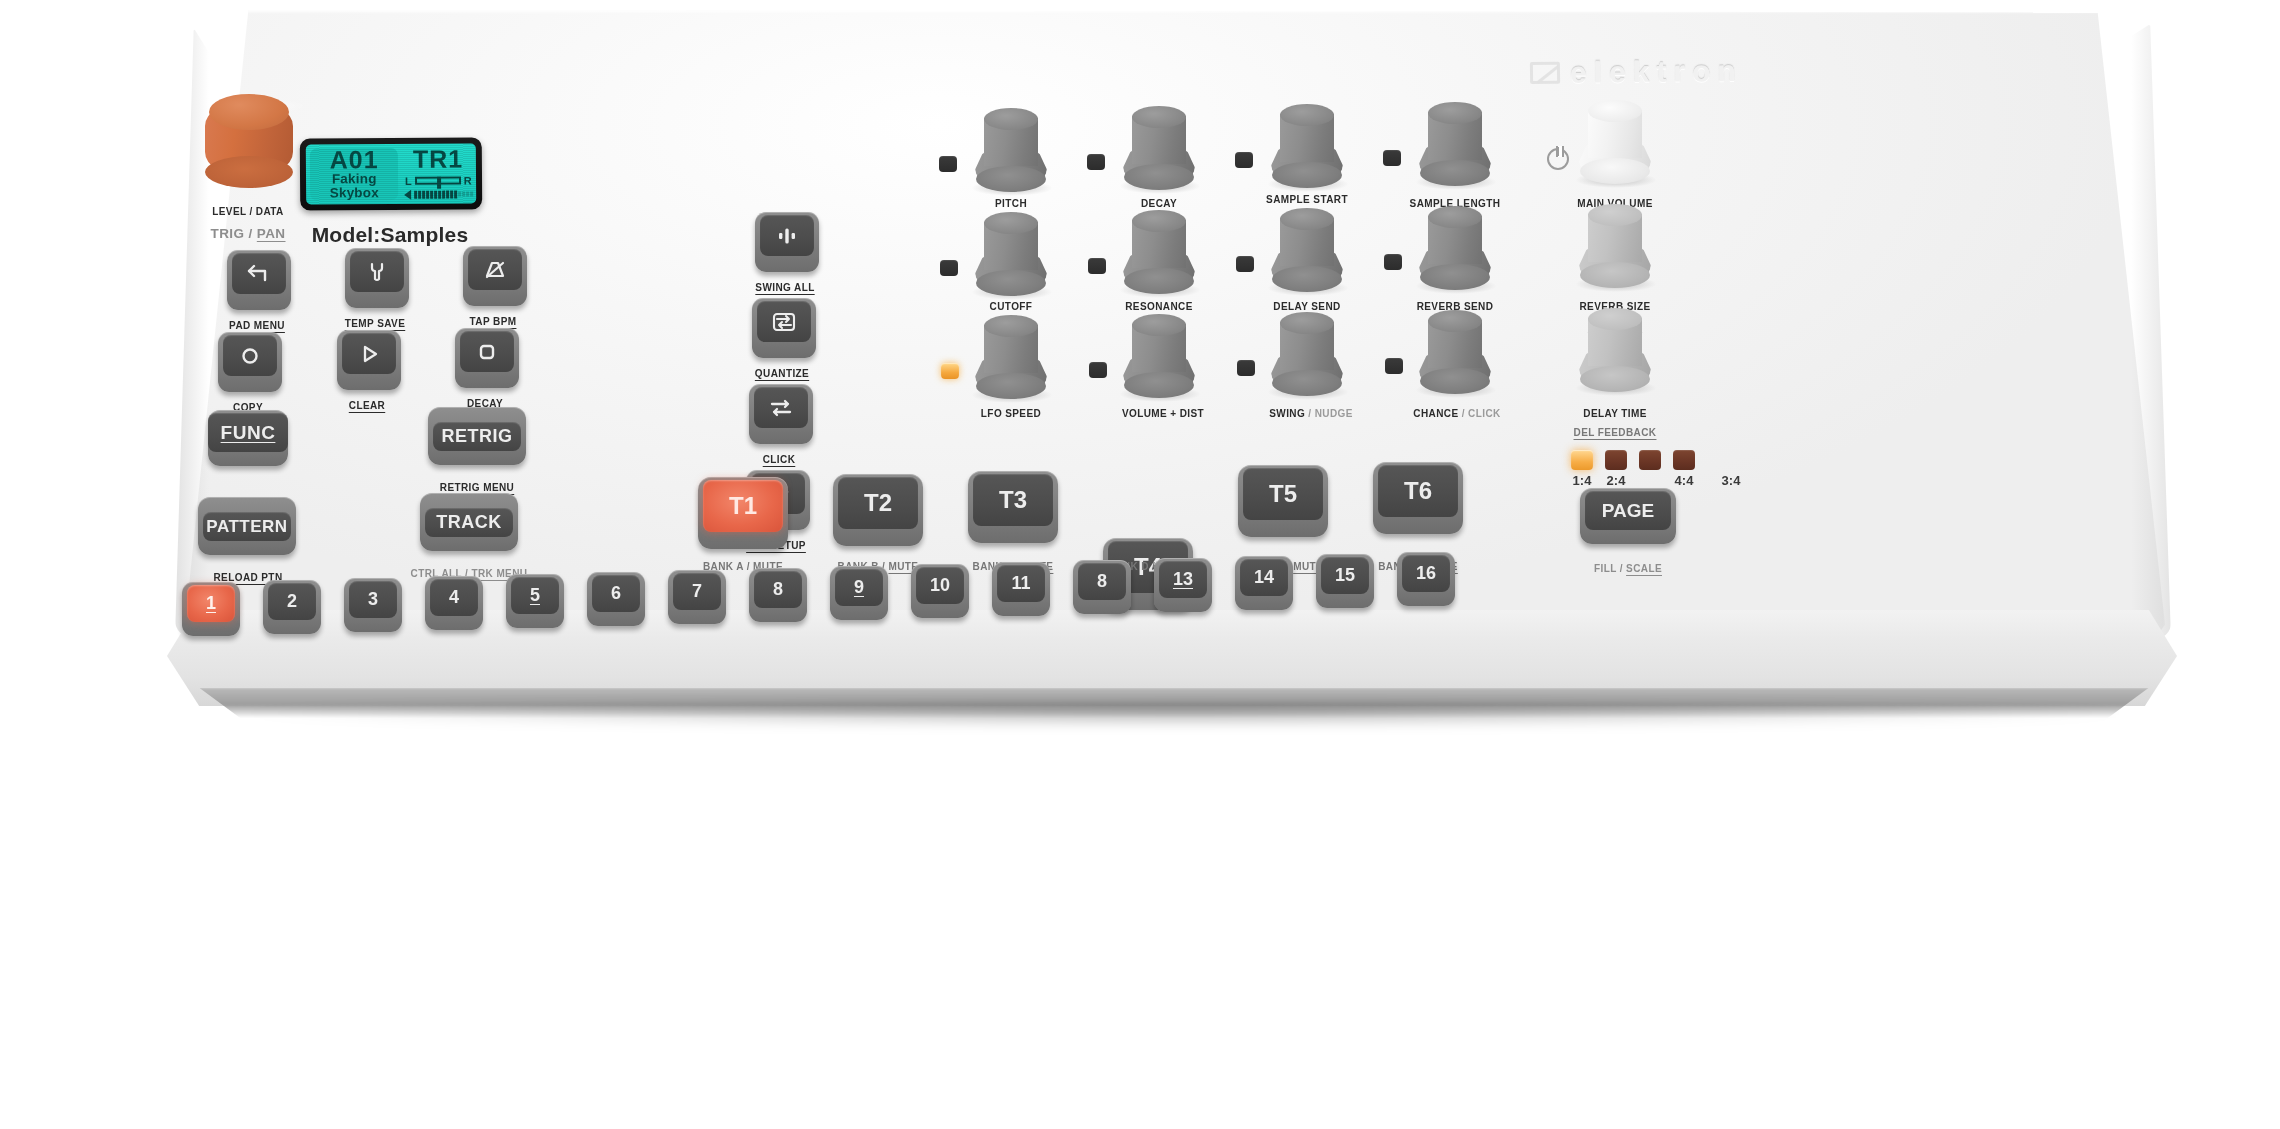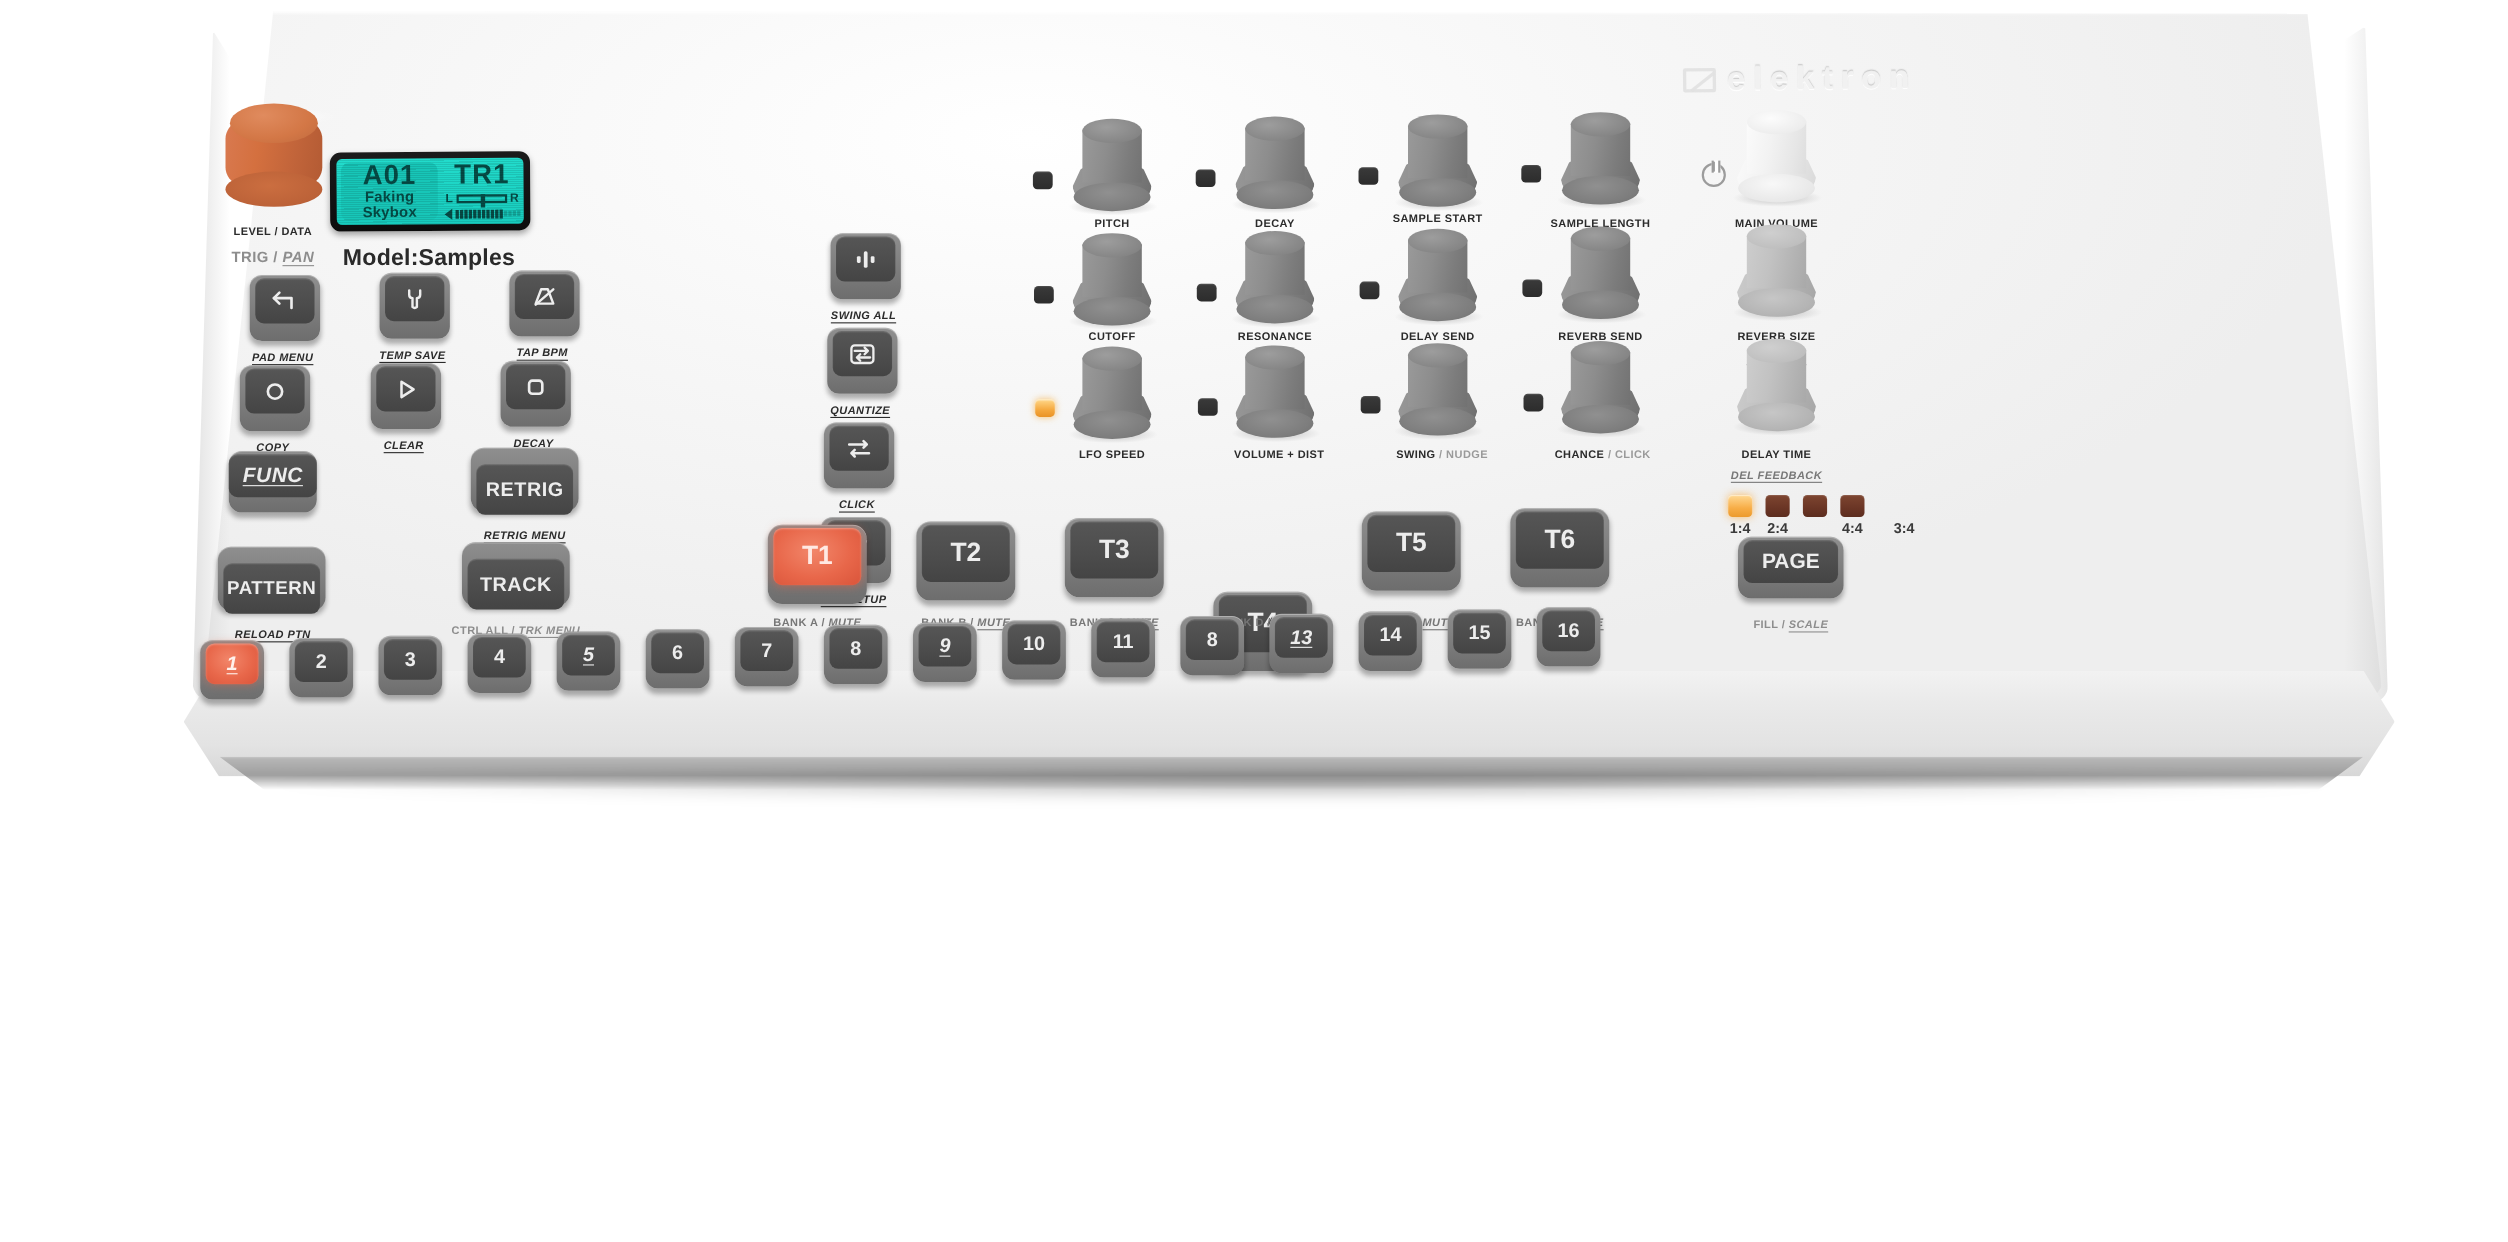--- a/index.html
+++ b/index.html
@@ -104,21 +104,21 @@
     background: radial-gradient(ellipse at center, rgba(255,255,255,.85), rgba(255,255,255,0) 70%); }
 
   
   .lbl {
     position: absolute;
     font-size: 10px; font-weight: bold; color: #2b2b2b;
     letter-spacing: .4px; white-space: nowrap;
     transform: translateX(-50%);
   }
   .lbl.sub { font-weight: bold; color: #8d8d8d; font-size: 13.5px; }
-  .u { text-decoration: underline; text-underline-offset: 3px; font-style: italic; }
+  .u { text-decoration: underline; text-underline-offset: 3px; }
   .dim { color: #9a9a9a; }
 
   
   .lcd-frame {
     position: absolute; left: 115px; top: 128px;
     width: 182px; height: 72px;
     background: linear-gradient(#1b1b1b, #0c0c0c);
     border-radius: 10px;
     padding: 6px;
     box-shadow: 0 3px 6px rgba(0,0,0,.35);
@@ -181,21 +181,21 @@
     color: #ededed; font-weight: bold;
     box-shadow: inset 0 1px 1px rgba(255,255,255,.14);
   }
   .btn.icn { width: 64px; height: 60px; }
   .btn.icn .face { width: 54px; height: 41px; }
 
   .btn.wide { width: 80px; height: 56px; border-radius: 12px; }
   .btn.wide .face { width: 86px; height: 39px; font-size: 19px; letter-spacing: .5px; }
 
   .btn.mid { width: 98px; height: 58px; border-radius: 12px; }
-  .btn.mid .face { width: 88px; height: 46px; font-size: 19px; letter-spacing: .5px; margin-top: 15px; }
+  .btn.mid .face { width: 88px; height: 29px; font-size: 19px; letter-spacing: .5px; margin-top: 15px; }
 
   .btn.trk { width: 90px; height: 72px; border-radius: 13px; }
   .btn.trk .face { width: 80px; height: 52px; font-size: 24px; }
   .btn.trk.lit .face {
     background: radial-gradient(ellipse at 45% 40%, #f2866a 0%, #e8674a 55%, #d9543a 100%);
     color: #ffe9e3;
     box-shadow: inset 0 1px 2px rgba(255,255,255,.35), 0 0 9px rgba(231,95,65,.55);
   }
 
   .btn.step { width: 58px; height: 54px; border-radius: 11px; }

